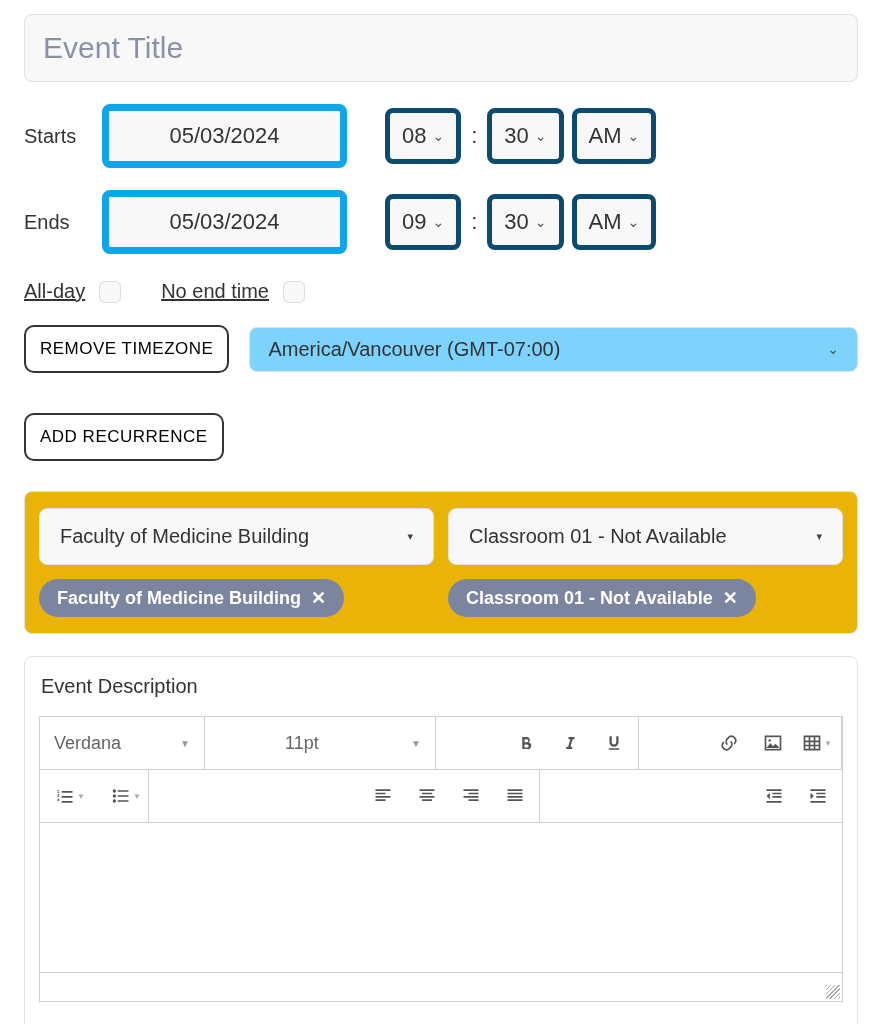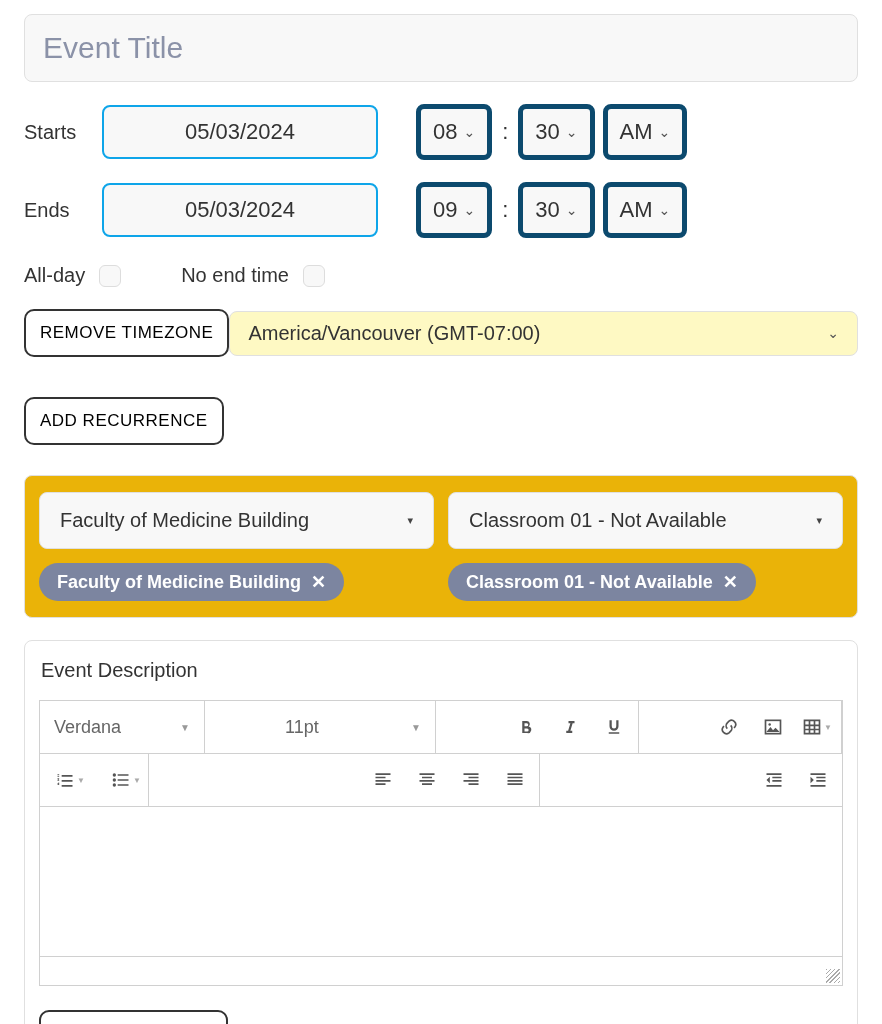--- a/index.html
+++ b/index.html
@@ -26,25 +26,25 @@
     align-items: center;
     gap: 8px;
     margin-top: 22px;
   }
   .date-label {
     width: 70px;
     font-size: 20px;
     color: #333;
   }
   .date-input {
-    width: 276px;
+    width: 245px;
     padding: 12px 0;
     font-size: 22px;
     text-align: center;
-    border: 2px solid #0ea5e9;
+    border: 7px solid #0ea5e9;
     border-radius: 8px;
     background: #f8f8f8;
     color: #333;
   }
   .time-group {
     display: flex;
     align-items: center;
     gap: 8px;
     margin-left: 30px;
   }
@@ -66,62 +66,64 @@
   }
   .colon {
     font-size: 22px;
     color: #333;
     padding: 0 2px;
   }
 
   .checkbox-row {
     display: flex;
     align-items: center;
-    gap: 60px;
+    gap: 40px;
     margin-top: 26px;
     font-size: 20px;
+    text-decoration: underline;
   }
   .check-item {
     display: flex;
     align-items: center;
     gap: 14px;
   }
   .checkbox {
     width: 22px;
     height: 22px;
     border: 1px solid #ddd;
     border-radius: 6px;
     background: #f8f8f8;
     cursor: pointer;
   }
 
   .tz-row {
     display: flex;
     align-items: center;
+    gap: 20px;
     margin-top: 22px;
   }
   .btn-outline {
     padding: 12px 14px;
     font-size: 17px;
     font-weight: 500;
     border: 2px solid #333;
     border-radius: 10px;
     background: #fff;
     cursor: pointer;
     letter-spacing: 0.5px;
   }
   .tz-select {
     flex: 1;
     display: flex;
     justify-content: space-between;
     align-items: center;
     padding: 10px 18px;
     border: 1px solid #e0e0e0;
     border-radius: 8px;
-    background: #fef9c3;
+    background: #7dd3fc;
     font-size: 20px;
     cursor: pointer;
   }
 
   .recurrence-row { margin-top: 40px; }
 
   .location-panel {
     margin-top: 30px;
     border: 1px solid #e0e0e0;
     border-radius: 8px;

